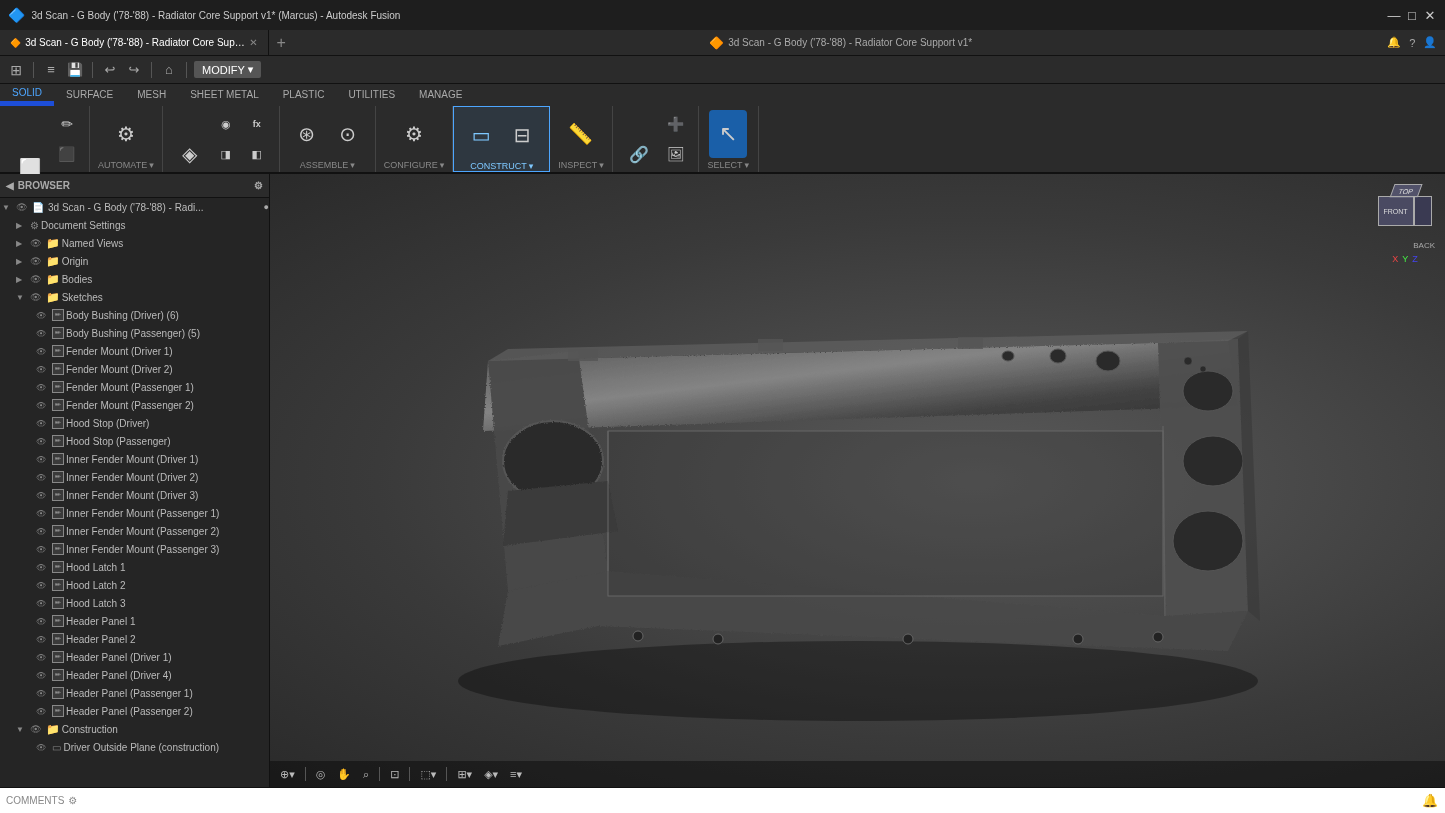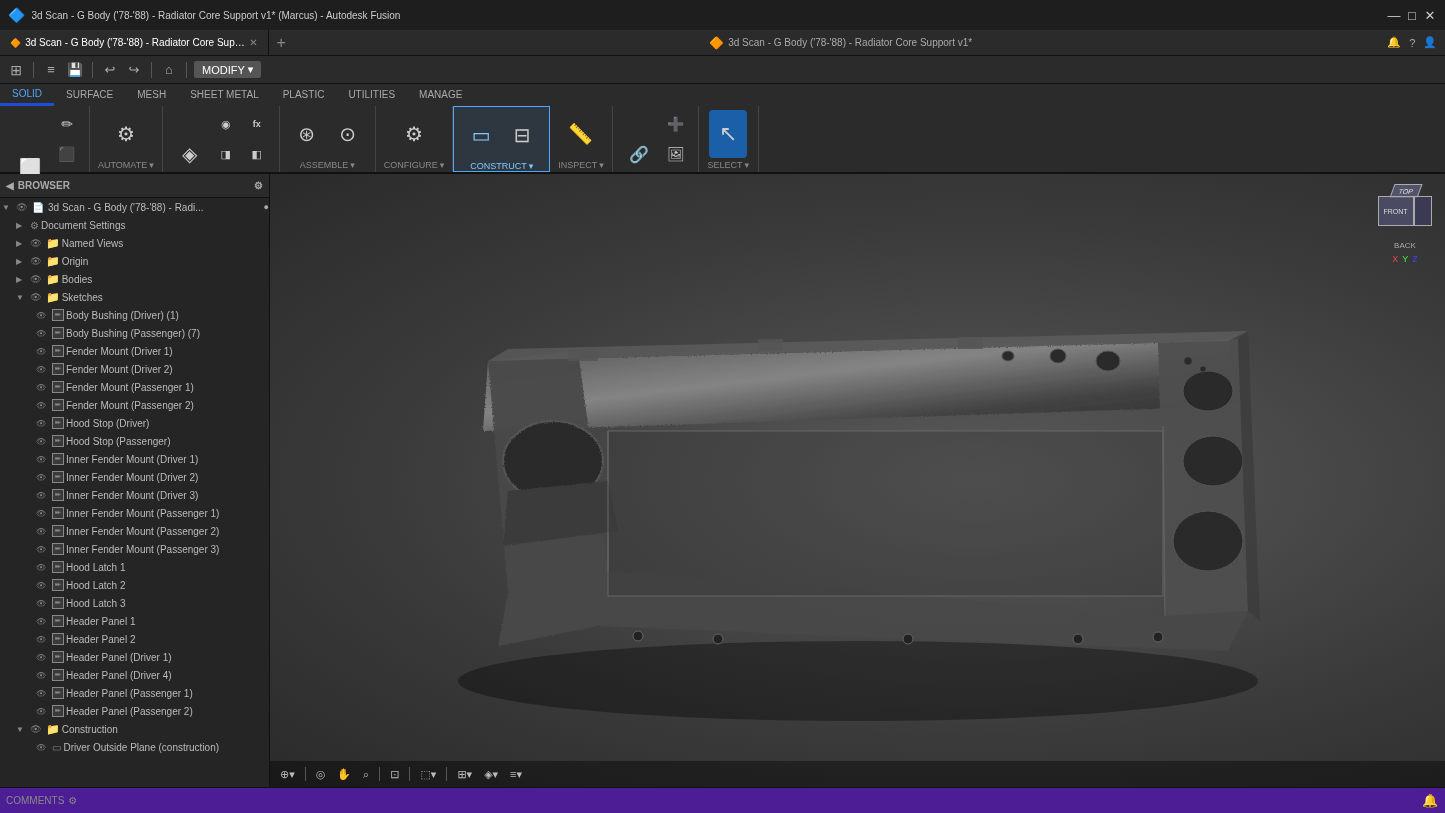--- a/index.html
+++ b/index.html
@@ -66,21 +66,21 @@
       display: flex;
       align-items: stretch;
       background: #2b2b2b;
     }
     .mode-tab {
       padding: 0 12px;
       display: flex; align-items: center;
       font-size: 10px; color: #aaa; cursor: pointer;
       border-bottom: 2px solid transparent;
     }
-    .mode-tab.active { color: #4da6ff; border-bottom: 3px solid #1d4ed8; }
+    .mode-tab.active { color: #4da6ff; border-bottom: 5px solid #1d4ed8; }
 
     
     #ribbon {
       height: 68px;
       background: #2b2b2b;
       display: flex;
       align-items: stretch;
       border-bottom: 2px solid #111;
       padding: 0 4px;
     }
@@ -204,21 +204,21 @@
       height: 26px;
       background: rgba(0,0,0,0.4);
       display: flex; align-items: center; gap: 4px; padding: 0 6px;
     }
     .vp-ctrl { color: #bbb; font-size: 11px; cursor: pointer; padding: 0 4px; }
     .vp-sep { width: 1px; height: 14px; background: #555; margin: 0 2px; }
 
     
     #comments-bar {
       height: 26px;
-      background: #4c1d95;
+      background: #ffffff;
       border-top: 1px solid #111;
       display: flex; align-items: center; justify-content: space-between;
       padding: 0 6px;
       font-size: 10px; color: #888;
     }
 
     
     .ribbon-group.construct-active .ribbon-group-label { color: #7ec8ff; }
   </style>
 </head>
@@ -459,26 +459,26 @@
         <span class="tree-eye">👁</span>
         <span class="folder-icon">📁</span>
         <span class="tree-label">Sketches</span>
       </div>
 
       <div id="sketch-children">
 
         <div class="tree-item" style="padding-left:36px;">
           <span class="tree-eye" style="font-size:8px;">👁</span>
           <span class="sketch-icon">✏</span>
-          <span class="tree-label">Body Bushing (Driver) (1)</span>
-        </div>
-        <div class="tree-item" style="padding-left:36px;">
-          <span class="tree-eye" style="font-size:8px;">👁</span>
-          <span class="sketch-icon">✏</span>
-          <span class="tree-label">Body Bushing (Passenger) (7)</span>
+          <span class="tree-label">Body Bushing (Driver) (6)</span>
+        </div>
+        <div class="tree-item" style="padding-left:36px;">
+          <span class="tree-eye" style="font-size:8px;">👁</span>
+          <span class="sketch-icon">✏</span>
+          <span class="tree-label">Body Bushing (Passenger) (5)</span>
         </div>
         <div class="tree-item" style="padding-left:36px;">
           <span class="tree-eye" style="font-size:8px;">👁</span>
           <span class="sketch-icon">✏</span>
           <span class="tree-label">Fender Mount (Driver 1)</span>
         </div>
         <div class="tree-item" style="padding-left:36px;">
           <span class="tree-eye" style="font-size:8px;">👁</span>
           <span class="sketch-icon">✏</span>
           <span class="tree-label">Fender Mount (Driver 2)</span>
@@ -662,21 +662,21 @@
         <circle cx="795" cy="138" r="3" fill="#2a2a2a" stroke="#555" stroke-width="0.5"></circle>
 
       </svg>
 
       <div id="viewport-gizmo">
         <div style="width:55px;height:55px;position:relative;margin:0 auto;">
           <div style="position:absolute;top:0;left:14px;width:28px;height:14px;background:rgba(90,90,120,0.8);border:1px solid #aaa;display:flex;align-items:center;justify-content:center;font-size:7px;color:#ddd;transform:skewX(-20deg);cursor:pointer;">TOP</div>
           <div style="position:absolute;top:12px;left:0;width:36px;height:30px;background:rgba(80,80,110,0.8);border:1px solid #aaa;display:flex;align-items:center;justify-content:center;font-size:7px;color:#ddd;cursor:pointer;">FRONT</div>
           <div style="position:absolute;top:12px;left:36px;width:18px;height:30px;background:rgba(60,60,90,0.8);border:1px solid #aaa;display:flex;align-items:center;justify-content:center;font-size:7px;color:#ddd;cursor:pointer;writing-mode:vertical-lr;"></div>
         </div>
-        <div style="font-size:8px;color:#aaa;text-align:center;margin-top:2px;">BACK</div>
+        <div style="font-size:8px;color:#aaa;text-align:right;margin-top:2px;">BACK</div>
 
         <div style="display:flex;gap:4px;justify-content:center;margin-top:4px;">
           <span style="color:#e44;font-size:9px;">X</span>
           <span style="color:#4e4;font-size:9px;">Y</span>
           <span style="color:#44e;font-size:9px;">Z</span>
         </div>
       </div>
 
       <div id="viewport-controls-bottom">
         <span class="vp-ctrl">⊕▾</span>

